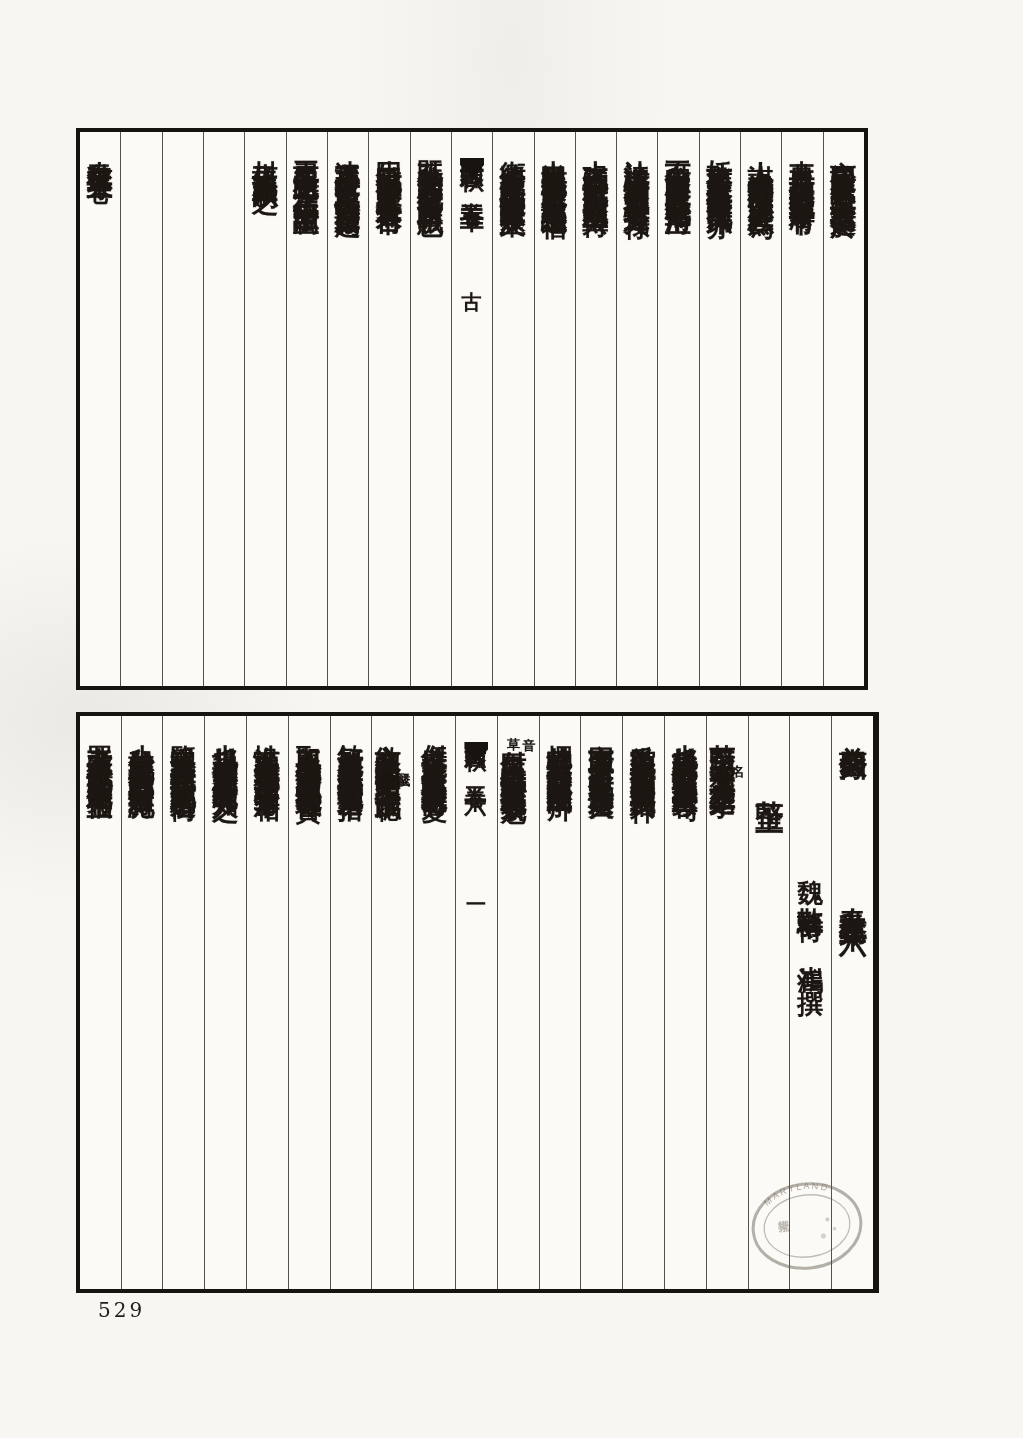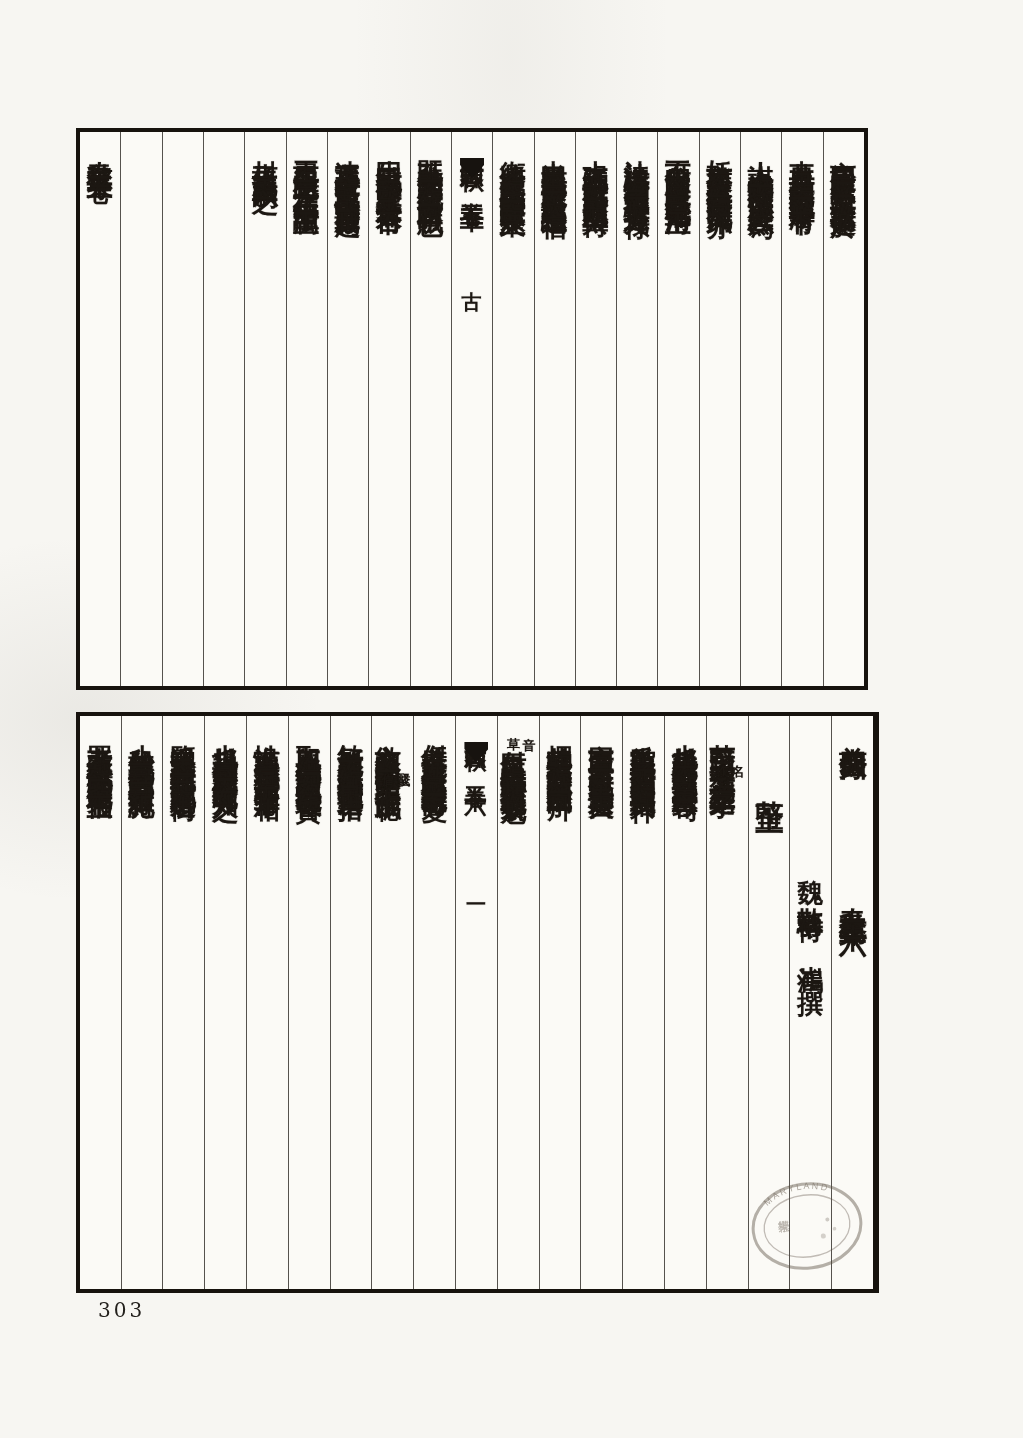--- a/index.html
+++ b/index.html
@@ -224,14 +224,14 @@
       <text font-size="9" fill="#564a3d" opacity="0.6" letter-spacing="2" font-family="Liberation Sans, sans-serif">
         <textPath href="#seal-arc" xlink:href="#seal-arc" startOffset="28">MARYLAND</textPath>
       </text>
       <text x="36" y="30" font-size="12" fill="#564a3d" opacity="0.5" style="writing-mode:vertical-rl;">東學社</text>
       <circle cx="80" cy="44" r="2" fill="#564a3d" opacity="0.35"></circle>
       <circle cx="74" cy="60" r="2.5" fill="#564a3d" opacity="0.3"></circle>
       <circle cx="86" cy="54" r="1.8" fill="#564a3d" opacity="0.3"></circle>
     </svg>
   </div>
 
-  <div class="pagenum">303</div>
+  <div class="pagenum">529</div>
 </div>
 
 </body></html>

